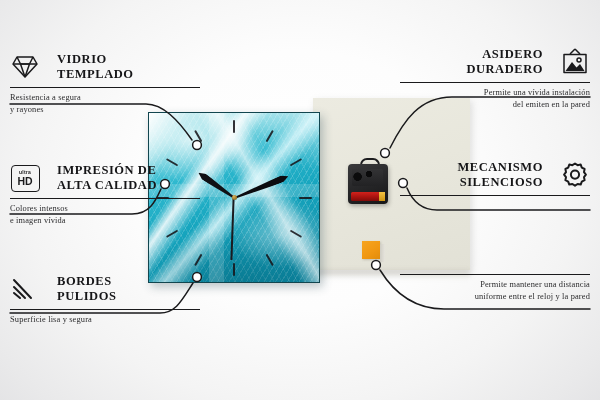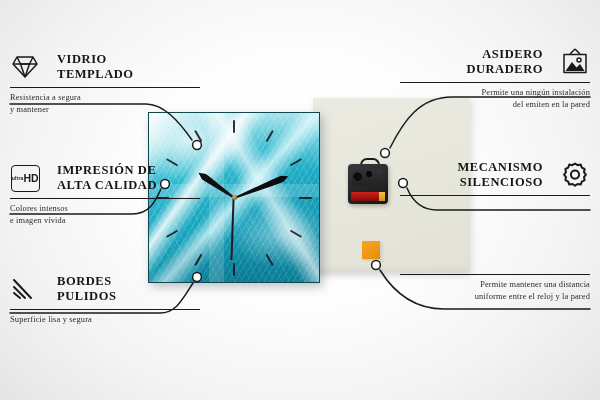--- a/index.html
+++ b/index.html
@@ -236,21 +236,21 @@
     line-height: 1.38;
     color: #2b2b2d;
     letter-spacing: .15px;
   }
 
   
   .hd-badge {
     width: 27px; height: 25px;
     border: 1.8px solid #1a1a1c;
     border-radius: 4px;
-    display: flex; 
+    display: flex; flex-direction: column;
     align-items: center; justify-content: center;
     line-height: 1;
   }
   .hd-badge .u {
     font-family: "Liberation Sans", sans-serif;
     font-size: 5px; font-weight: bold; letter-spacing: .2px;
     color: #1a1a1c;
   }
   .hd-badge .hd {
     font-family: "Liberation Sans", sans-serif;
@@ -358,21 +358,21 @@
       </svg>
     </span>
     <span class="feat-title">
       <span>VIDRIO</span><br>
       <span>TEMPLADO</span>
     </span>
   </div>
   <div class="feat-rule"></div>
   <div class="feat-desc">
     <span>Resistencia a segura</span><br>
-    <span>y mantener</span>
+    <span>y rayones</span>
   </div>
 </div>
 
 <div class="feat left" style="top:161px">
   <div class="feat-head">
     <span class="feat-icon">
       <span class="hd-badge">
         <span class="u">ultra</span>
         <span class="hd">HD</span>
       </span>
@@ -423,21 +423,21 @@
         </g>
       </svg>
     </span>
     <span class="feat-title">
       <span>ASIDERO</span><br>
       <span>DURADERO</span>
     </span>
   </div>
   <div class="feat-rule"></div>
   <div class="feat-desc">
-    <span>Permite una ningún instalación</span><br>
+    <span>Permite una vívida instalación</span><br>
     <span>del emiten en la pared</span>
   </div>
 </div>
 
 <div class="feat right" style="top:158px">
   <div class="feat-head">
     <span class="feat-icon">
       <svg width="28" height="28" viewBox="0 0 28 28">
         <g fill="none" stroke="currentColor" stroke-width="2" stroke-linejoin="round">
           <path d="M14 2.5 L16.6 4.2 L19.7 3.6 L20.8 6.6 L23.6 8 L23 11.1

